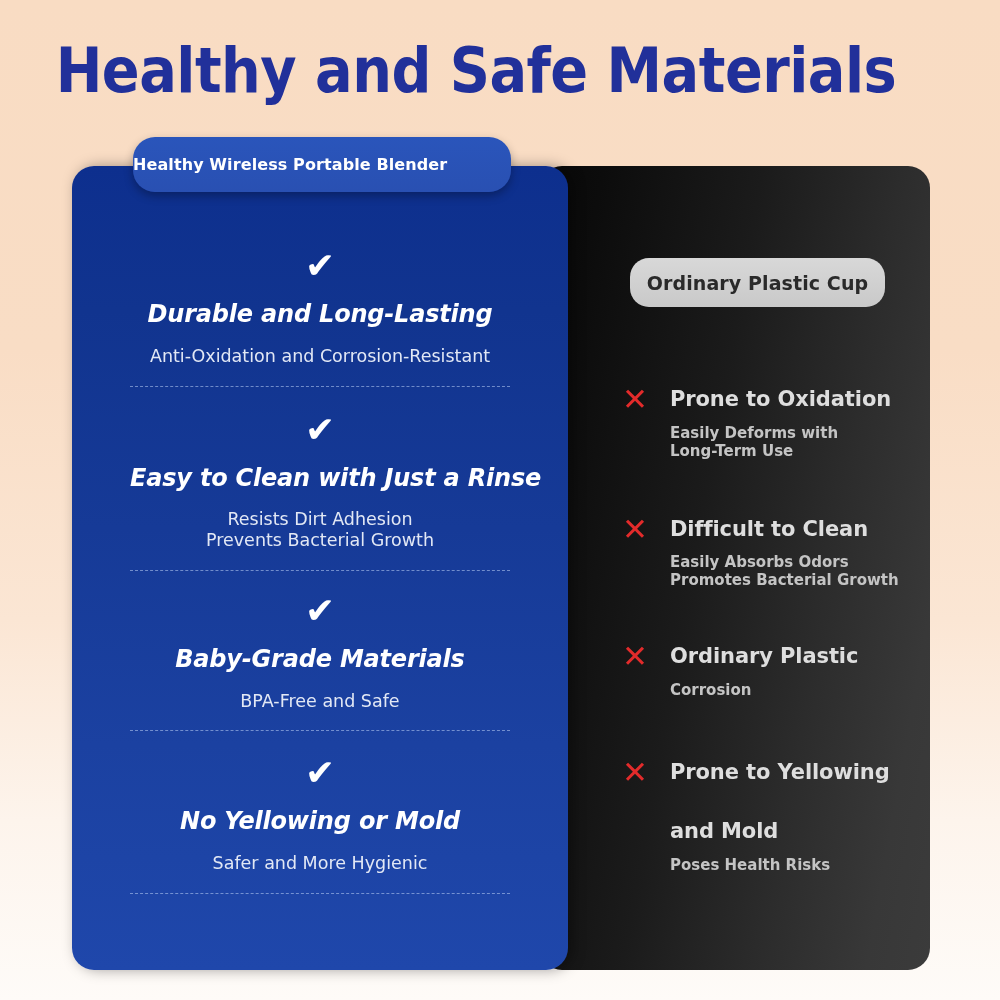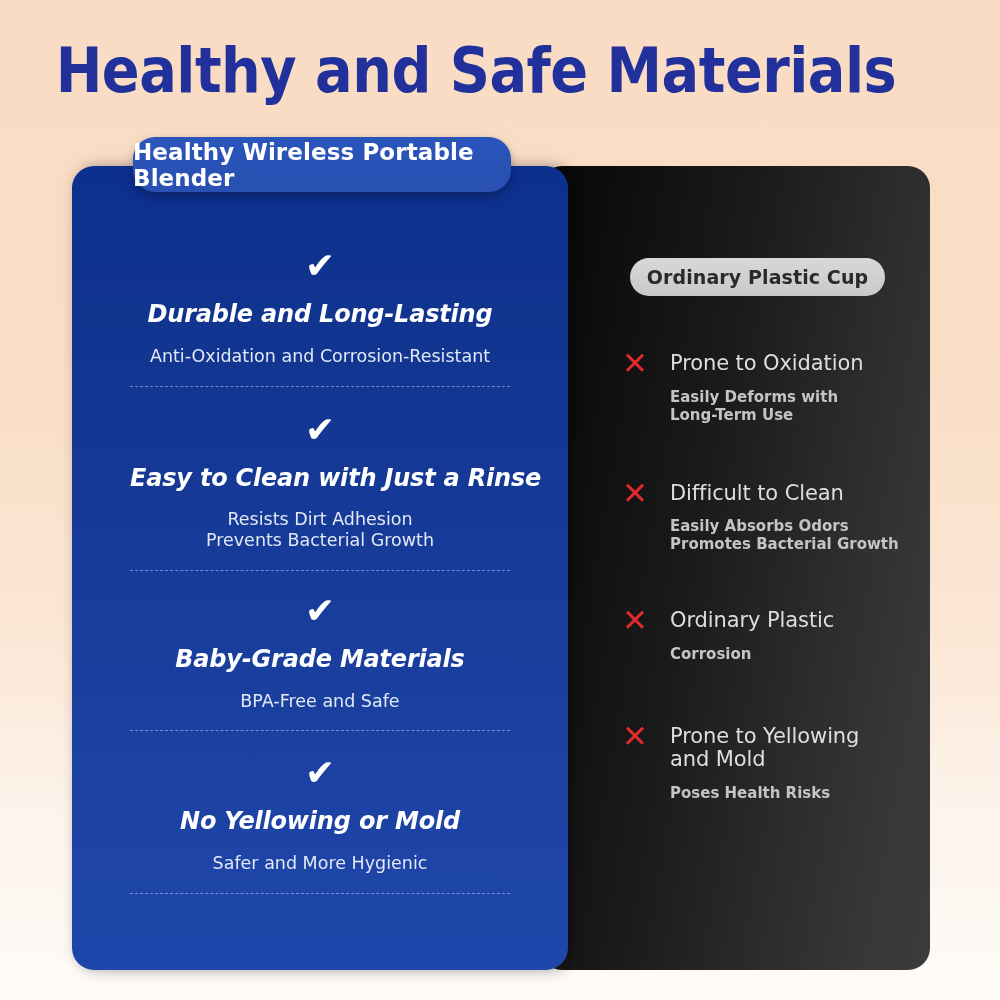--- a/index.html
+++ b/index.html
@@ -63,33 +63,33 @@
     box-shadow:4px 0 14px rgba(0,0,0,0.35);
   }
 
   
   .badge-blue {
     position:absolute;
     left:133px; top:137px;
     width:378px; height:55px;
     border-radius:22px;
     background:linear-gradient(to bottom,#2a55bb,#2950b2);
-    display:flex; align-items:center; justify-content:flex-end;
+    display:flex; align-items:center; justify-content:flex-start;
     color:#ffffff;
-    font-size:23px;
+    font-size:16px;
     font-weight:bold;
     letter-spacing:0.1px;
     box-shadow:0 4px 10px rgba(0,0,0,0.30);
   }
 
   
   .badge-gray {
     position:absolute;
     left:630px; top:258px;
-    width:255px; height:38px;
+    width:255px; height:49px;
     border-radius:19px;
     background:linear-gradient(to bottom,#d8d8d8,#c9c9c9);
     display:flex; align-items:center; justify-content:center;
     color:#2a2a2a;
     font-size:19px;
     font-weight:bold;
     letter-spacing:0.1px;
   }
 
   
@@ -151,23 +151,24 @@
     width:34px;
     text-align:center;
     color:#e32b2b;
     font-size:31px;
     font-weight:300;
     line-height:1;
   }
   .drawback .d-title {
     color:#dedede;
     font-size:21px;
-    font-weight:normal;
+    font-weight:bold;
     line-height:1.12;
     letter-spacing:-0.1px;
+    margin-top:36px;
   }
   .drawback .d-sub {
     color:#c4c4c4;
     font-size:15px;
     font-weight:bold;
     line-height:1.2;
     margin-top:12px;
   }
   .drawback.d1 { margin-bottom:58px; }
   .drawback.d2 { margin-bottom:56px; }

